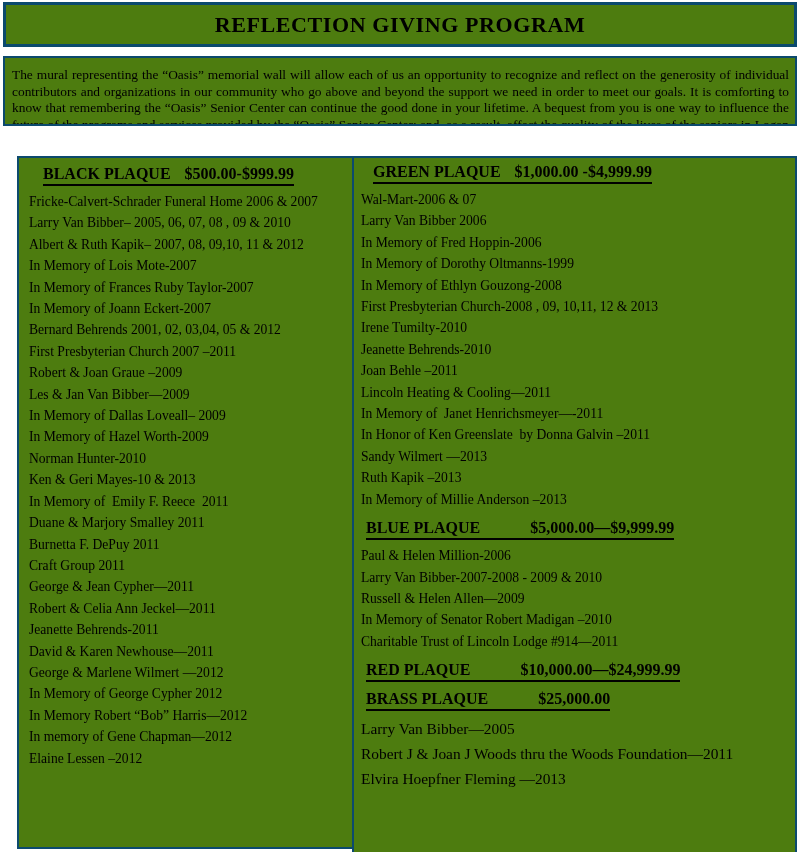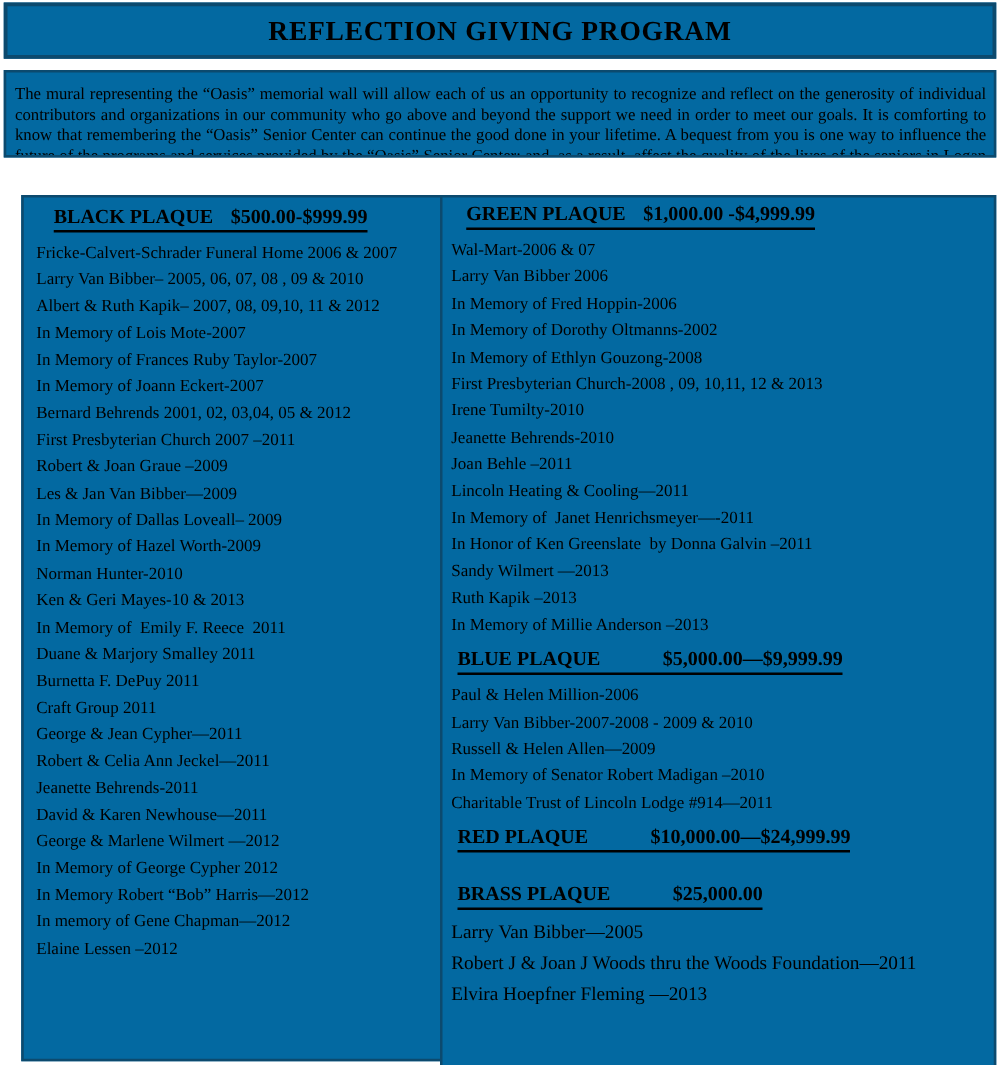--- a/index.html
+++ b/index.html
@@ -1,21 +1,21 @@
 <!DOCTYPE html>
 <html><head>
 <meta charset="utf-8">
 <style>
   * { margin:0; padding:0; box-sizing:border-box; }
   html,body { background:#ffffff; }
   body {
     width:800px; height:852px; position:relative;
     font-family:"Liberation Serif", serif; color:#000;
   }
-  .box { position:absolute; background:#0369a1; border:2px solid #0c4a6e; overflow:hidden; }
+  .box { position:absolute; background:#4d7c0f; border:2px solid #0c4a6e; overflow:hidden; }
 
   #title-box {
     left:3px; top:2px; width:794px; height:45px; border-width:3px;
     display:flex; align-items:center; justify-content:center;
   }
   #title-box h1 { font-size:22px; font-weight:bold; letter-spacing:0.6px; }
 
   #intro-box {
     left:3px; top:56px; width:794px; height:70px;
     padding:9px 6px 0 7px; font-size:13.4px; line-height:16.6px; text-align:justify;
@@ -27,21 +27,21 @@
   .sec-head {
     display:inline-block; border-bottom:2px solid #000; padding-bottom:1px;
     font-weight:bold; font-size:16px; white-space:pre; margin-bottom:5px;
   }
   .gap-sm { display:inline-block; width:14px; }
   .gap-lg { display:inline-block; width:50px; }
   .ind14 { margin-left:14px; }
   .ind12 { margin-left:12px; }
   .ind5  { margin-left:5px;text-align:center; }
   .mt9 { margin-top:9px; }
-  .mt3 { margin-top:20px; }
+  .mt3 { margin-top:3px; }
 
   .entries > div    { font-size:13.6px; line-height:21.4px; white-space:pre-wrap;font-family:Liberation Serif, serif; }
   .entries-lg > div { font-size:15.4px; line-height:25px;   white-space:pre-wrap; }
 </style>
 </head>
 <body>
 
 <div class="box" id="title-box">
   <h1>REFLECTION GIVING PROGRAM</h1>
 </div>
@@ -87,21 +87,21 @@
 </div>
 
 <div class="box" id="right-box">
   <div>
     <div class="sec-head ind12"><span>GREEN PLAQUE</span><span class="gap-sm"></span><span>$1,000.00 -$4,999.99</span></div>
     <div class="entries">
 
     <div>Wal-Mart-2006 &amp; 07</div>
         <div>Larry Van Bibber 2006</div>
         <div>In Memory of Fred Hoppin-2006</div>
-        <div>In Memory of Dorothy Oltmanns-2002</div>
+        <div>In Memory of Dorothy Oltmanns-1999</div>
         <div>In Memory of Ethlyn Gouzong-2008</div>
         <div>First Presbyterian Church-2008 , 09, 10,11, 12 &amp; 2013</div>
         <div>Irene Tumilty-2010</div>
         <div>Jeanette Behrends-2010</div>
         <div>Joan Behle –2011</div>
         <div>Lincoln Heating &amp; Cooling—2011</div>
         <div>In Memory of  Janet Henrichsmeyer—-2011</div>
         <div>In Honor of Ken Greenslate  by Donna Galvin –2011</div>
         <div>Sandy Wilmert —2013</div>
         <div>Ruth Kapik –2013</div>

